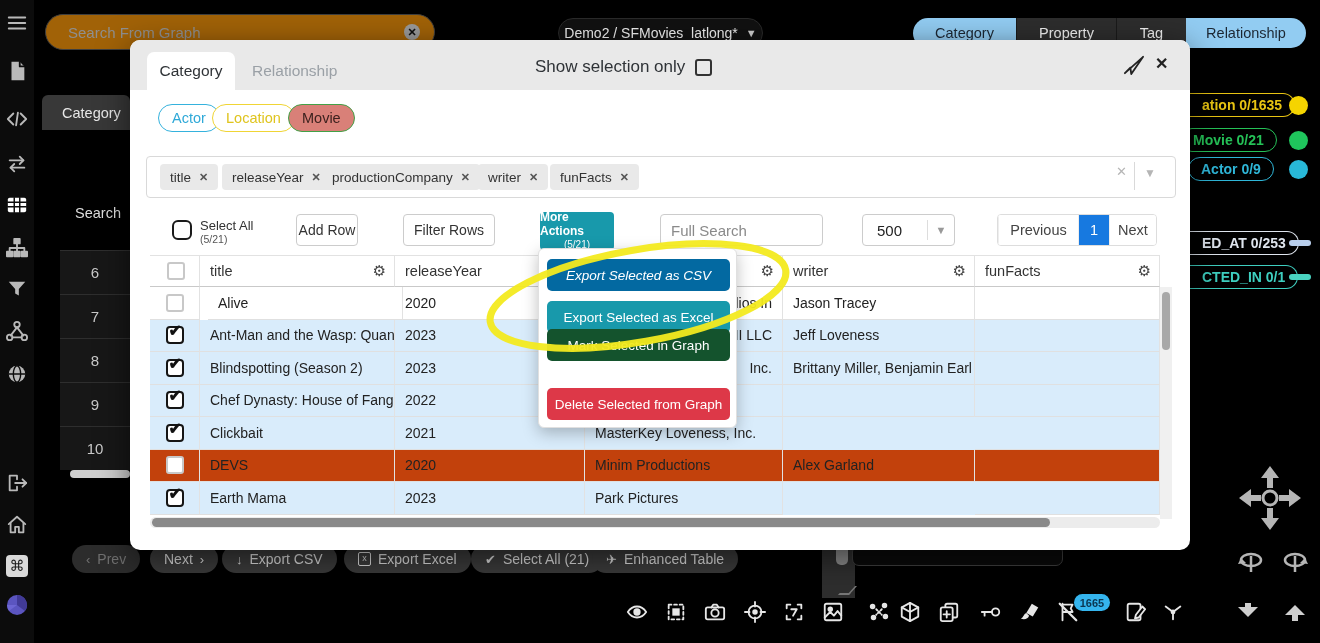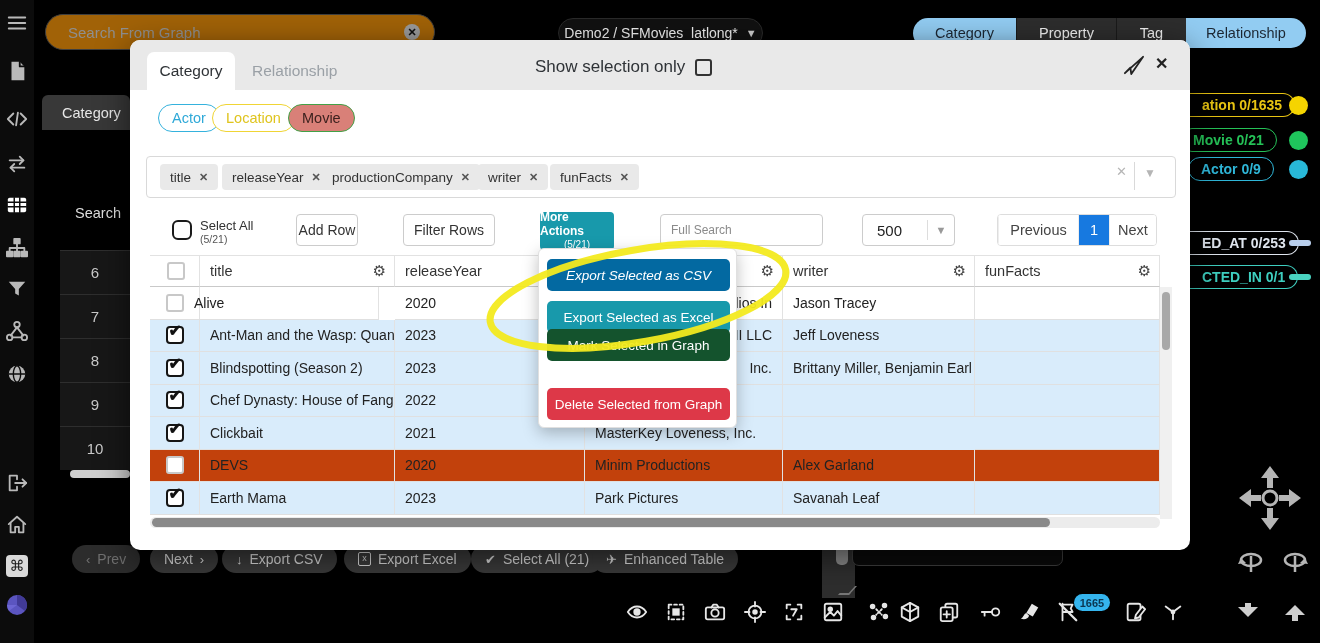--- a/index.html
+++ b/index.html
@@ -64,21 +64,21 @@
   #filter-divider{left:1004px;top:122px;width:1px;height:28px;background:#d9d9d9;}
   #filter-chev{left:1014px;top:126px;color:#b5b5b5;font-size:12px;}
   
   .wbtn{position:absolute;top:174px;height:32px;background:#fff;border:1px solid #ccc;border-radius:4px;display:flex;align-items:center;justify-content:center;font-size:14px;color:#333;}
   #sel-all-cb{left:42px;top:180px;width:20px;height:20px;border:2.5px solid #1a1a1a;border-radius:6px;background:#fff;}
   #sel-all-lbl{left:70px;top:178px;font-size:13px;color:#333;}
   #sel-all-cnt{left:70px;top:193px;font-size:10.5px;color:#555;}
   #more-actions{left:410px;top:172px;width:74px;height:38px;background:#1899ab;border-radius:4px;color:#fff;display:flex;flex-direction:column;align-items:center;justify-content:center;line-height:1.15;}
   #more-actions .l1{font-size:12px;font-weight:bold;}
   #more-actions .l2{font-size:10px;}
-  #full-search{left:530px;top:174px;width:163px;height:32px;border:1px solid #ccc;border-radius:4px;padding:0 10px;font-size:12px;color:#333;outline:none;}
+  #full-search{left:530px;top:174px;width:163px;height:32px;border:1px solid #ccc;border-radius:4px;padding:0 10px;font-size:15px;color:#333;outline:none;}
   #full-search::placeholder{color:#8a8a8a;}
   #page-size{left:732px;top:174px;width:93px;height:32px;border:1px solid #ccc;border-radius:4px;display:flex;align-items:center;font-size:15px;color:#222;}
   #page-size .val{padding-left:14px;flex:1;}
   #page-size .sep{width:1px;height:20px;background:#ddd;}
   #page-size .chev{width:26px;text-align:center;color:#999;font-size:11px;}
   #pager{left:867px;top:174px;height:32px;display:flex;border:1px solid #ddd;border-radius:4px;overflow:hidden;}
   .page-btn{height:100%;display:flex;align-items:center;justify-content:center;font-size:14.5px;background:#fff;color:#444;border-left:1px solid #eee;}
   .page-btn.active{background:#1779e0;color:#fff;}
   
   #mtable{left:20px;top:215px;width:1022px;height:264px;}
@@ -478,21 +478,21 @@
           </div>
           <div class="hdr-cell" style="left: 825px; width: 185px;">
             <span>funFacts</span>
             <span class="gear">⚙</span>
           </div>
         </div>
         <div class="trow" style="top: 32px; background: rgb(255, 255, 255);">
           <div class="tcell" style="left: 0px; width: 50px; justify-content: center; background: transparent;">
             <div class="cb"></div>
           </div>
-          <div class="tcell" style="left: 34px; width: 195px;">Alive</div>
+          <div class="tcell" style="left: 58px; width: 195px;">Alive</div>
           <div class="tcell" style="left: 245px; width: 190px;">2020</div>
           <div class="tcell" style="left: 435px; width: 198px; justify-content: flex-end;">udios In</div>
           <div class="tcell" style="left: 633px; width: 192px;">Jason Tracey</div>
           <div class="tcell" style="left: 825px; width: 185px;"></div>
         </div>
         <div class="trow" style="top: 64.5px; background: rgb(217, 236, 251);">
           <div class="tcell" style="left: 0px; width: 50px; justify-content: center; background: transparent;">
             <div class="cb checked">
               <span class="mark">✔</span>
             </div>
@@ -550,21 +550,20 @@
         </div>
         <div class="trow" style="top: 227px; background: rgb(217, 236, 251);">
           <div class="tcell" style="left: 0px; width: 50px; justify-content: center; background: transparent;">
             <div class="cb checked">
               <span class="mark">✔</span>
             </div>
           </div>
           <div class="tcell" style="left: 50px; width: 195px;">Earth Mama</div>
           <div class="tcell" style="left: 245px; width: 190px;">2023</div>
           <div class="tcell" style="left: 435px; width: 198px;">Park Pictures</div>
-          <div class="tcell" style="left: 633px; width: 192px;">Savanah Leaf</div>
           <div class="tcell" style="left: 825px; width: 185px;"></div>
         </div>
         <div class="trow" style="top: 259.5px; height: 4px; background: rgb(255, 255, 255); border-bottom: none;"></div>
       </div>
     <div id="v-scroll-track" class="abs"></div>
     <div id="v-scroll-thumb" class="abs"></div>
     <div id="h-scroll-track" class="abs"></div>
     <div id="h-scroll-thumb" class="abs"></div>
 
     <div id="actions-menu" class="abs">

